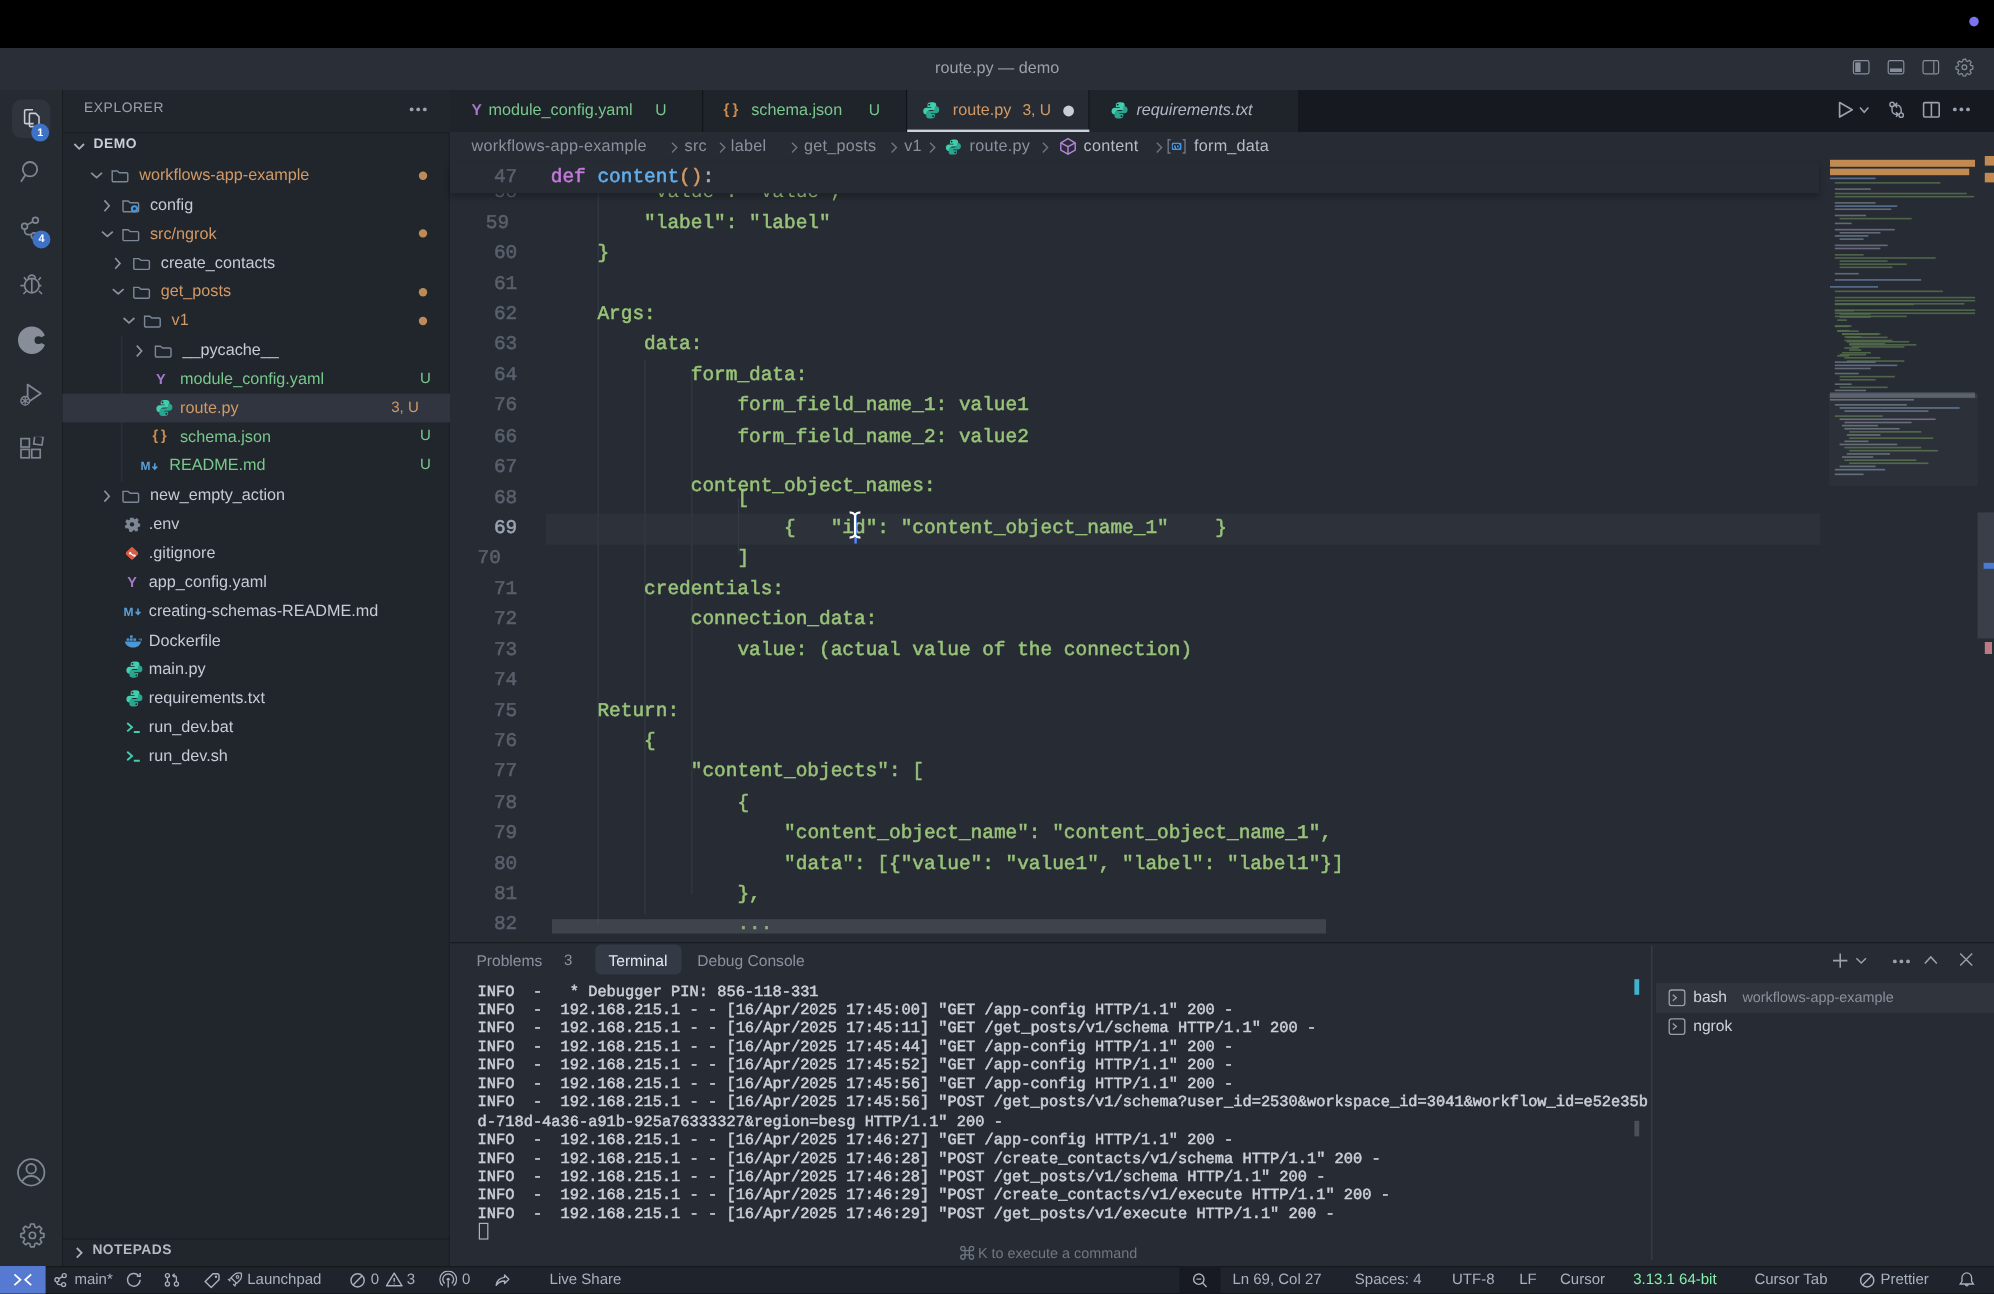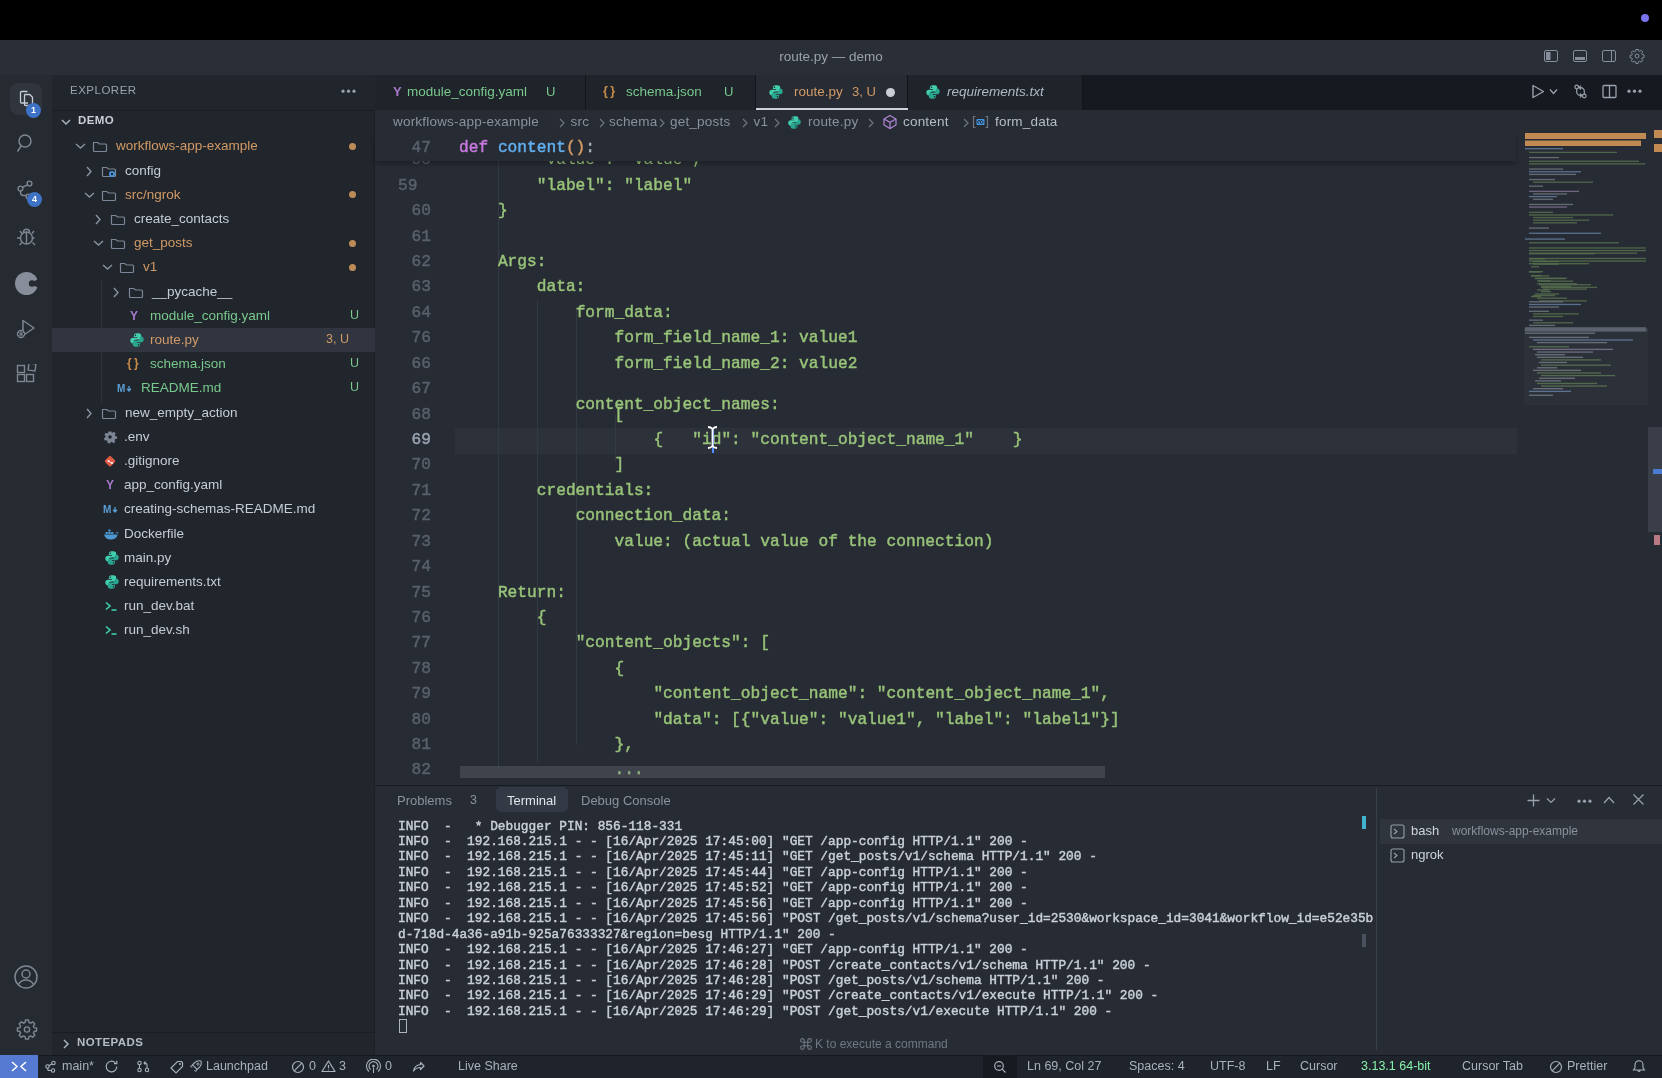--- a/index.html
+++ b/index.html
@@ -275,21 +275,21 @@
     <rect x="2" y="2.5" width="13" height="12" rx="1" stroke="#9aa2ae" stroke-width="1.3"></rect>
     <line x1="8.5" y1="3" x2="8.5" y2="14" stroke="#9aa2ae" stroke-width="1.3"></line>
   </svg>
 <svg class="a" style="left:1627px;top:89px" width="18" height="5" viewBox="0 0 18 5" fill="none">
     <circle cx="2" cy="2.2" r="1.6" fill="#9aa2ae"></circle>
     <circle cx="7.5" cy="2.2" r="1.6" fill="#9aa2ae"></circle>
     <circle cx="13.0" cy="2.2" r="1.6" fill="#9aa2ae"></circle>
   </svg>
 <div class="a " style="left:393px;top:114px;font:normal 13.5px 'Liberation Sans',sans-serif;color:#8a919e;white-space:pre;letter-spacing:.2px">workflows-app-example</div>
 <div class="a " style="left:570.5px;top:114px;font:normal 13.5px 'Liberation Sans',sans-serif;color:#8a919e;white-space:pre;letter-spacing:.2px">src</div>
-<div class="a " style="left:609px;top:114px;font:normal 13.5px 'Liberation Sans',sans-serif;color:#8a919e;white-space:pre;letter-spacing:.2px">schema</div>
+<div class="a " style="left:609px;top:114px;font:normal 13.5px 'Liberation Sans',sans-serif;color:#8a919e;white-space:pre;letter-spacing:.2px">label</div>
 <div class="a " style="left:670px;top:114px;font:normal 13.5px 'Liberation Sans',sans-serif;color:#8a919e;white-space:pre;letter-spacing:.2px">get_posts</div>
 <div class="a " style="left:753.5px;top:114px;font:normal 13.5px 'Liberation Sans',sans-serif;color:#8a919e;white-space:pre;letter-spacing:.2px">v1</div>
 <svg class="a" style="left:557px;top:117px" width="10" height="12" viewBox="0 0 10 12" fill="none">
     <path d="M3 2l4 4-4 4" stroke="#6e7580" stroke-width="1.2"></path>
   </svg>
 <svg class="a" style="left:597px;top:117px" width="10" height="12" viewBox="0 0 10 12" fill="none">
     <path d="M3 2l4 4-4 4" stroke="#6e7580" stroke-width="1.2"></path>
   </svg>
 <svg class="a" style="left:657px;top:117px" width="10" height="12" viewBox="0 0 10 12" fill="none">
     <path d="M3 2l4 4-4 4" stroke="#6e7580" stroke-width="1.2"></path>
@@ -326,42 +326,42 @@
 <div class="a " style="left:995px;top:114px;font:normal 13.5px 'Liberation Sans',sans-serif;color:#b6bdc8;white-space:pre;letter-spacing:.2px">form_data</div>
 <div class="a" style="left:455px;top:428.29px;width:1062px;height:25.42px;background:#2c313a"></div>
 <div class="a" style="left:497.88px;top:160px;width:1px;height:610px;background:#343a44"></div>
 <div class="a" style="left:536.76px;top:300px;width:1px;height:462px;background:#343a44"></div>
 <div class="a" style="left:575.64px;top:310px;width:1px;height:435px;background:#343a44"></div>
 <div class="a" style="left:614.52px;top:415px;width:1px;height:47px;background:#343a44"></div>
 <div class="a" style="left:375px;top:160px;width:1141px;height:15px;overflow:hidden">
 <div class="a" style="left:23px;top:-8.620000000000005px;font:16.2px 'Liberation Mono',monospace;color:#59606c;width:33px;text-align:right;white-space:pre">58</div>
 <div class="a" style="left:161.76px;top:-8.620000000000005px;font:16.2px 'Liberation Mono',monospace;color:#98c379;white-space:pre">"value": "value",</div>
 </div>
-<div class="a " style="left:398px;top:176.79999999999998px;font:normal 16.2px 'Liberation Mono',monospace;color:#59606c;white-space:pre;-webkit-text-stroke:.45px currentColor;width:33px;text-align:left">59</div>
+<div class="a " style="left:398px;top:176.79999999999998px;font:normal 16.2px 'Liberation Mono',monospace;color:#59606c;white-space:pre;-webkit-text-stroke:.45px currentColor;width:33px;text-align:center">59</div>
 <div class="a " style="left:536.76px;top:176.79999999999998px;font:normal 16.2px 'Liberation Mono',monospace;color:#98c379;white-space:pre;-webkit-text-stroke:.45px currentColor;">"label": "label"</div>
 <div class="a " style="left:398px;top:202.21999999999997px;font:normal 16.2px 'Liberation Mono',monospace;color:#59606c;white-space:pre;-webkit-text-stroke:.45px currentColor;width:33px;text-align:right">60</div>
 <div class="a " style="left:497.88px;top:202.21999999999997px;font:normal 16.2px 'Liberation Mono',monospace;color:#98c379;white-space:pre;-webkit-text-stroke:.45px currentColor;">}</div>
 <div class="a " style="left:398px;top:227.64px;font:normal 16.2px 'Liberation Mono',monospace;color:#59606c;white-space:pre;-webkit-text-stroke:.45px currentColor;width:33px;text-align:right">61</div>
 <div class="a " style="left:398px;top:253.06px;font:normal 16.2px 'Liberation Mono',monospace;color:#59606c;white-space:pre;-webkit-text-stroke:.45px currentColor;width:33px;text-align:right">62</div>
 <div class="a " style="left:497.88px;top:253.06px;font:normal 16.2px 'Liberation Mono',monospace;color:#98c379;white-space:pre;-webkit-text-stroke:.45px currentColor;">Args:</div>
 <div class="a " style="left:398px;top:278.48px;font:normal 16.2px 'Liberation Mono',monospace;color:#59606c;white-space:pre;-webkit-text-stroke:.45px currentColor;width:33px;text-align:right">63</div>
 <div class="a " style="left:536.76px;top:278.48px;font:normal 16.2px 'Liberation Mono',monospace;color:#98c379;white-space:pre;-webkit-text-stroke:.45px currentColor;">data:</div>
 <div class="a " style="left:398px;top:303.9px;font:normal 16.2px 'Liberation Mono',monospace;color:#59606c;white-space:pre;-webkit-text-stroke:.45px currentColor;width:33px;text-align:right">64</div>
 <div class="a " style="left:575.64px;top:303.9px;font:normal 16.2px 'Liberation Mono',monospace;color:#98c379;white-space:pre;-webkit-text-stroke:.45px currentColor;">form_data:</div>
 <div class="a " style="left:398px;top:329.32px;font:normal 16.2px 'Liberation Mono',monospace;color:#59606c;white-space:pre;-webkit-text-stroke:.45px currentColor;width:33px;text-align:right">76</div>
 <div class="a " style="left:614.52px;top:329.32px;font:normal 16.2px 'Liberation Mono',monospace;color:#98c379;white-space:pre;-webkit-text-stroke:.45px currentColor;">form_field_name_1: value1</div>
 <div class="a " style="left:398px;top:354.74px;font:normal 16.2px 'Liberation Mono',monospace;color:#59606c;white-space:pre;-webkit-text-stroke:.45px currentColor;width:33px;text-align:right">66</div>
 <div class="a " style="left:614.52px;top:354.74px;font:normal 16.2px 'Liberation Mono',monospace;color:#98c379;white-space:pre;-webkit-text-stroke:.45px currentColor;">form_field_name_2: value2</div>
 <div class="a " style="left:398px;top:380.15999999999997px;font:normal 16.2px 'Liberation Mono',monospace;color:#59606c;white-space:pre;-webkit-text-stroke:.45px currentColor;width:33px;text-align:right">67</div>
 <div class="a " style="left:575.64px;top:380.15999999999997px;font:normal 16.2px 'Liberation Mono',monospace;color:#98c379;white-space:pre;margin-top:16px;-webkit-text-stroke:.45px currentColor;">content_object_names:</div>
 <div class="a " style="left:398px;top:405.58px;font:normal 16.2px 'Liberation Mono',monospace;color:#59606c;white-space:pre;-webkit-text-stroke:.45px currentColor;width:33px;text-align:right">68</div>
 <div class="a " style="left:614.52px;top:405.58px;font:normal 16.2px 'Liberation Mono',monospace;color:#98c379;white-space:pre;-webkit-text-stroke:.45px currentColor;">[</div>
 <div class="a " style="left:398px;top:431.0px;font:normal 16.2px 'Liberation Mono',monospace;color:#9aa3b2;white-space:pre;-webkit-text-stroke:.45px currentColor;width:33px;text-align:right">69</div>
 <div class="a " style="left:653.4px;top:431.0px;font:normal 16.2px 'Liberation Mono',monospace;color:#98c379;white-space:pre;-webkit-text-stroke:.45px currentColor;">{   "id": "content_object_name_1"    }</div>
-<div class="a " style="left:398px;top:456.42px;font:normal 16.2px 'Liberation Mono',monospace;color:#59606c;white-space:pre;-webkit-text-stroke:.45px currentColor;width:33px;text-align:right">70</div>
+<div class="a " style="left:398px;top:456.42px;font:normal 16.2px 'Liberation Mono',monospace;color:#59606c;white-space:pre;-webkit-text-stroke:.45px currentColor;width:33px;text-align:left">70</div>
 <div class="a " style="left:614.52px;top:456.42px;font:normal 16.2px 'Liberation Mono',monospace;color:#98c379;white-space:pre;-webkit-text-stroke:.45px currentColor;">]</div>
 <div class="a " style="left:398px;top:481.84000000000003px;font:normal 16.2px 'Liberation Mono',monospace;color:#59606c;white-space:pre;-webkit-text-stroke:.45px currentColor;width:33px;text-align:right">71</div>
 <div class="a " style="left:536.76px;top:481.84000000000003px;font:normal 16.2px 'Liberation Mono',monospace;color:#98c379;white-space:pre;-webkit-text-stroke:.45px currentColor;">credentials:</div>
 <div class="a " style="left:398px;top:507.26px;font:normal 16.2px 'Liberation Mono',monospace;color:#59606c;white-space:pre;-webkit-text-stroke:.45px currentColor;width:33px;text-align:right">72</div>
 <div class="a " style="left:575.64px;top:507.26px;font:normal 16.2px 'Liberation Mono',monospace;color:#98c379;white-space:pre;-webkit-text-stroke:.45px currentColor;">connection_data:</div>
 <div class="a " style="left:398px;top:532.6800000000001px;font:normal 16.2px 'Liberation Mono',monospace;color:#59606c;white-space:pre;-webkit-text-stroke:.45px currentColor;width:33px;text-align:right">73</div>
 <div class="a " style="left:614.52px;top:532.6800000000001px;font:normal 16.2px 'Liberation Mono',monospace;color:#98c379;white-space:pre;-webkit-text-stroke:.45px currentColor;">value: (actual value of the connection)</div>
 <div class="a " style="left:398px;top:558.1px;font:normal 16.2px 'Liberation Mono',monospace;color:#59606c;white-space:pre;-webkit-text-stroke:.45px currentColor;width:33px;text-align:right">74</div>
 <div class="a " style="left:398px;top:583.52px;font:normal 16.2px 'Liberation Mono',monospace;color:#59606c;white-space:pre;-webkit-text-stroke:.45px currentColor;width:33px;text-align:right">75</div>
 <div class="a " style="left:497.88px;top:583.52px;font:normal 16.2px 'Liberation Mono',monospace;color:#98c379;white-space:pre;-webkit-text-stroke:.45px currentColor;">Return:</div>

